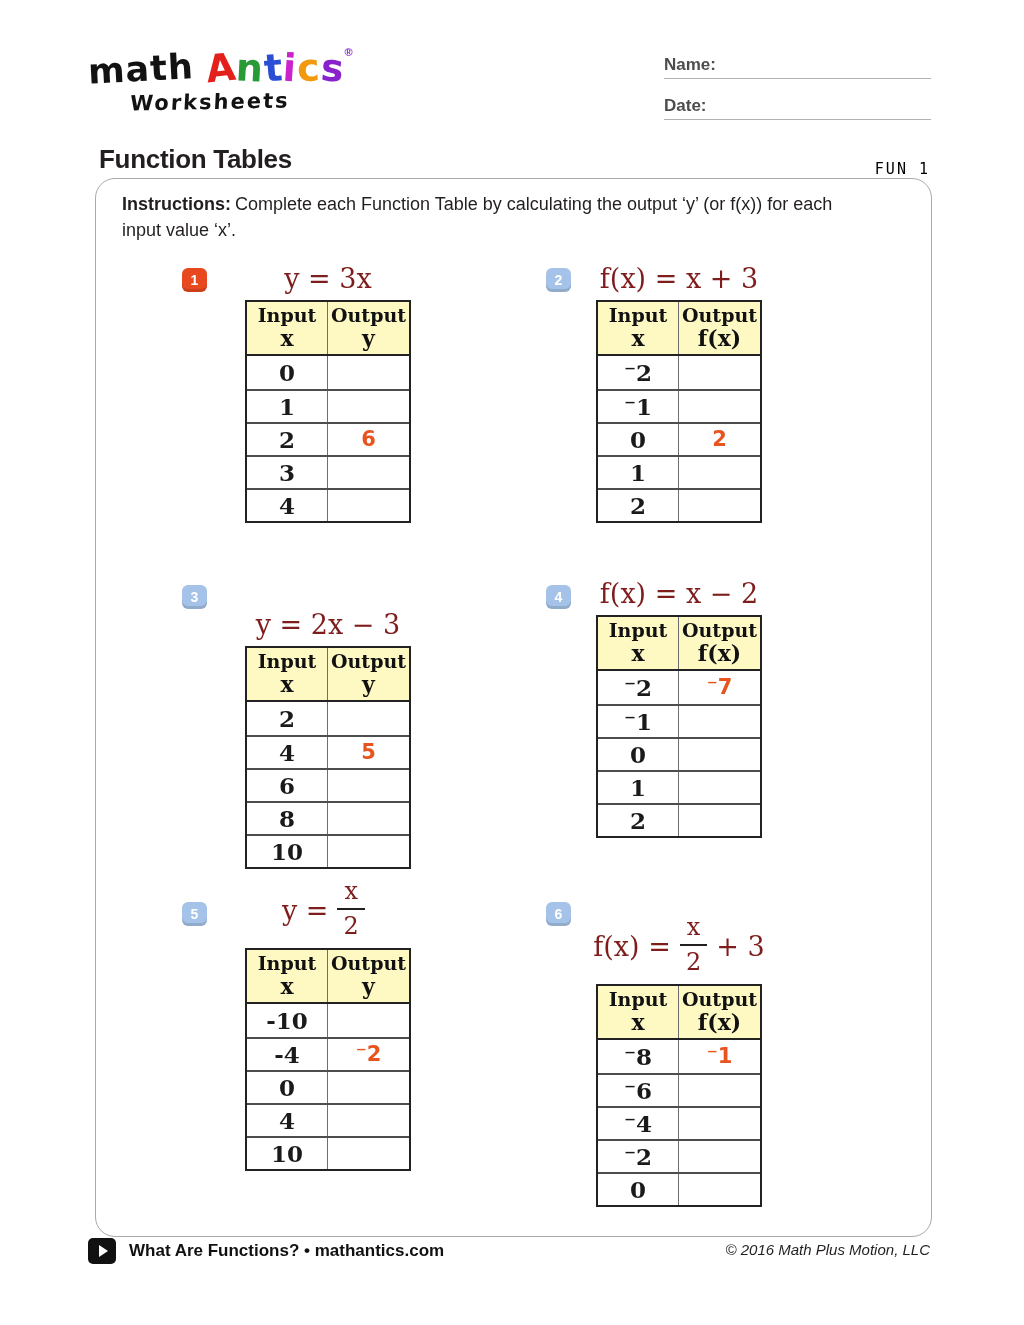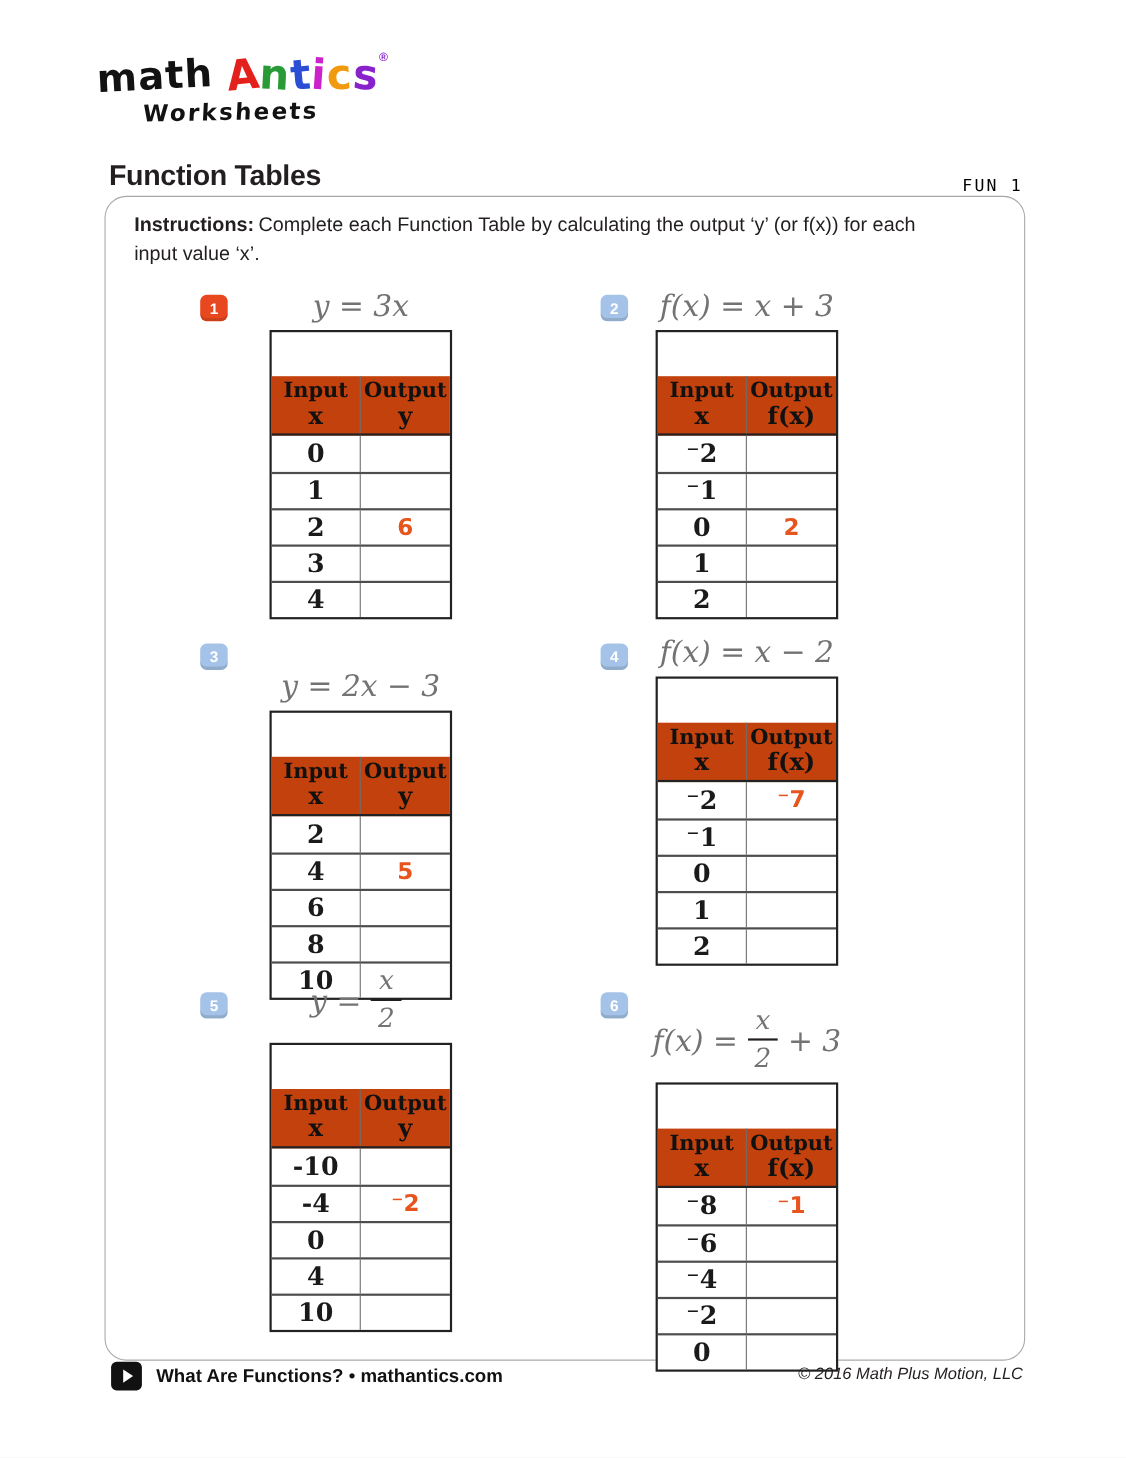--- a/index.html
+++ b/index.html
@@ -52,63 +52,71 @@
     color:#fff; font-weight:bold; font-size:14px;
     box-shadow: inset 0 -3px 0 rgba(0,0,0,.12);
   }
   .b-orange { background:#e8481f; }
   .b-blue   { background:#a5c3e8; }
 
   
   .tblock { position:absolute; width:240px; }
   .eqrow { height:44px; display:flex; align-items:center; justify-content:center; }
   .eqrow.tall { height:72px; }
-  .eq { font-family:"DejaVu Serif",serif; font-size:27px; color:#737373; white-space:nowrap;font-style:italic; }
+  .eq { font-family:"DejaVu Serif",serif; font-size:27px; color:#7f1d1d; white-space:nowrap; }
   .frac { display:inline-block; vertical-align:middle; text-align:center;
     margin:0 9px; font-size:24px; line-height:1; transform:translateY(-4px); }
   .frac .fnum { display:block; padding:1px 7px 5px; border-bottom:2.5px solid #231f20; }
   .frac .fden { display:block; padding-top:4px; }
 
   .ftable { width:166px; margin:0 auto; border:2.5px solid #222; background:#fff; }
-  .thead { display:flex; background:#c2410c; border-bottom:2.5px solid #222;margin-top:40px; }
+  .thead { display:flex; background:#fef9c3; border-bottom:2.5px solid #222; }
   .th { width:50%; text-align:center; padding:3px 0 4px;
     font-family:"DejaVu Serif",serif; font-weight:bold; color:#111; }
   .th:first-child { border-right:1.5px solid #6e6e6e; }
   .th .h1 { display:block; font-size:19px; line-height:1.15; }
   .th .h2 { display:block; font-size:22px; line-height:1.05; }
 
   .trow { display:flex; height:33px; }
   .trow + .trow { border-top:2px solid #4d4d4d; }
   .cell { width:50%; display:flex; align-items:center; justify-content:center; }
   .cell.in { font-family:"DejaVu Serif",serif; font-weight:bold; font-size:23px;
     color:#1a1a1a; border-right:1.5px solid #6e6e6e; }
   .cell.out { font-family:"DejaVu Sans",sans-serif; font-weight:bold; font-size:21px;
     color:#e8541d; }
 
   
-  .footer-left { position:absolute; left:101px; top:1238px; display:flex; align-items:center; }
+  .footer-left { position:absolute; left:88px; top:1238px; display:flex; align-items:center; }
   .play-btn { width:28px; height:26px; background:#111; border-radius:5px;
     display:flex; align-items:center; justify-content:center; margin-right:13px; }
   .play-tri { width:0; height:0; border-left:9px solid #fff;
     border-top:6px solid transparent; border-bottom:6px solid transparent; margin-left:2px; }
   .footer-title { font-weight:bold; font-size:17px; color:#111; }
   .copyright { position:absolute; right:94px; top:1241px; font-style:italic;
     font-size:15px; color:#231f20; }
 </style>
 </head>
 <body>
 
 <div class="page">
 
   <div class="logo">
     <div class="logo-line1"><span class="logo-math">math</span><span class="logo-antics"><span style="color: rgb(227, 32, 27); transform: rotate(-6deg);">A</span><span style="color: rgb(40, 155, 55); transform: rotate(3deg);">n</span><span style="color: rgb(43, 79, 212); transform: rotate(-5deg);">t</span><span style="color: rgb(204, 34, 204); transform: rotate(4deg);">i</span><span style="color: rgb(242, 154, 13); transform: rotate(-3deg);">c</span><span style="color: rgb(136, 34, 204); transform: rotate(5deg);">s</span></span><span class="logo-reg">®</span>
     </div>
     <span class="logo-sub">Worksheets</span>
   </div>
 
+  <div class="fields">
+    <div class="field">
+      <span class="field-label">Name:</span>
+    </div>
+    <div class="field">
+      <span class="field-label">Date:</span>
+    </div>
+  </div>
 
   <div class="title">Function Tables</div>
   <div class="sheet-code">FUN 1</div>
 
   <div class="mainbox"></div>
 
   <div class="instr">
     <b>Instructions:</b><span>Complete each Function Table by calculating the output ‘y’ (or f(x)) for each input value ‘x’.</span>
   </div>
 

